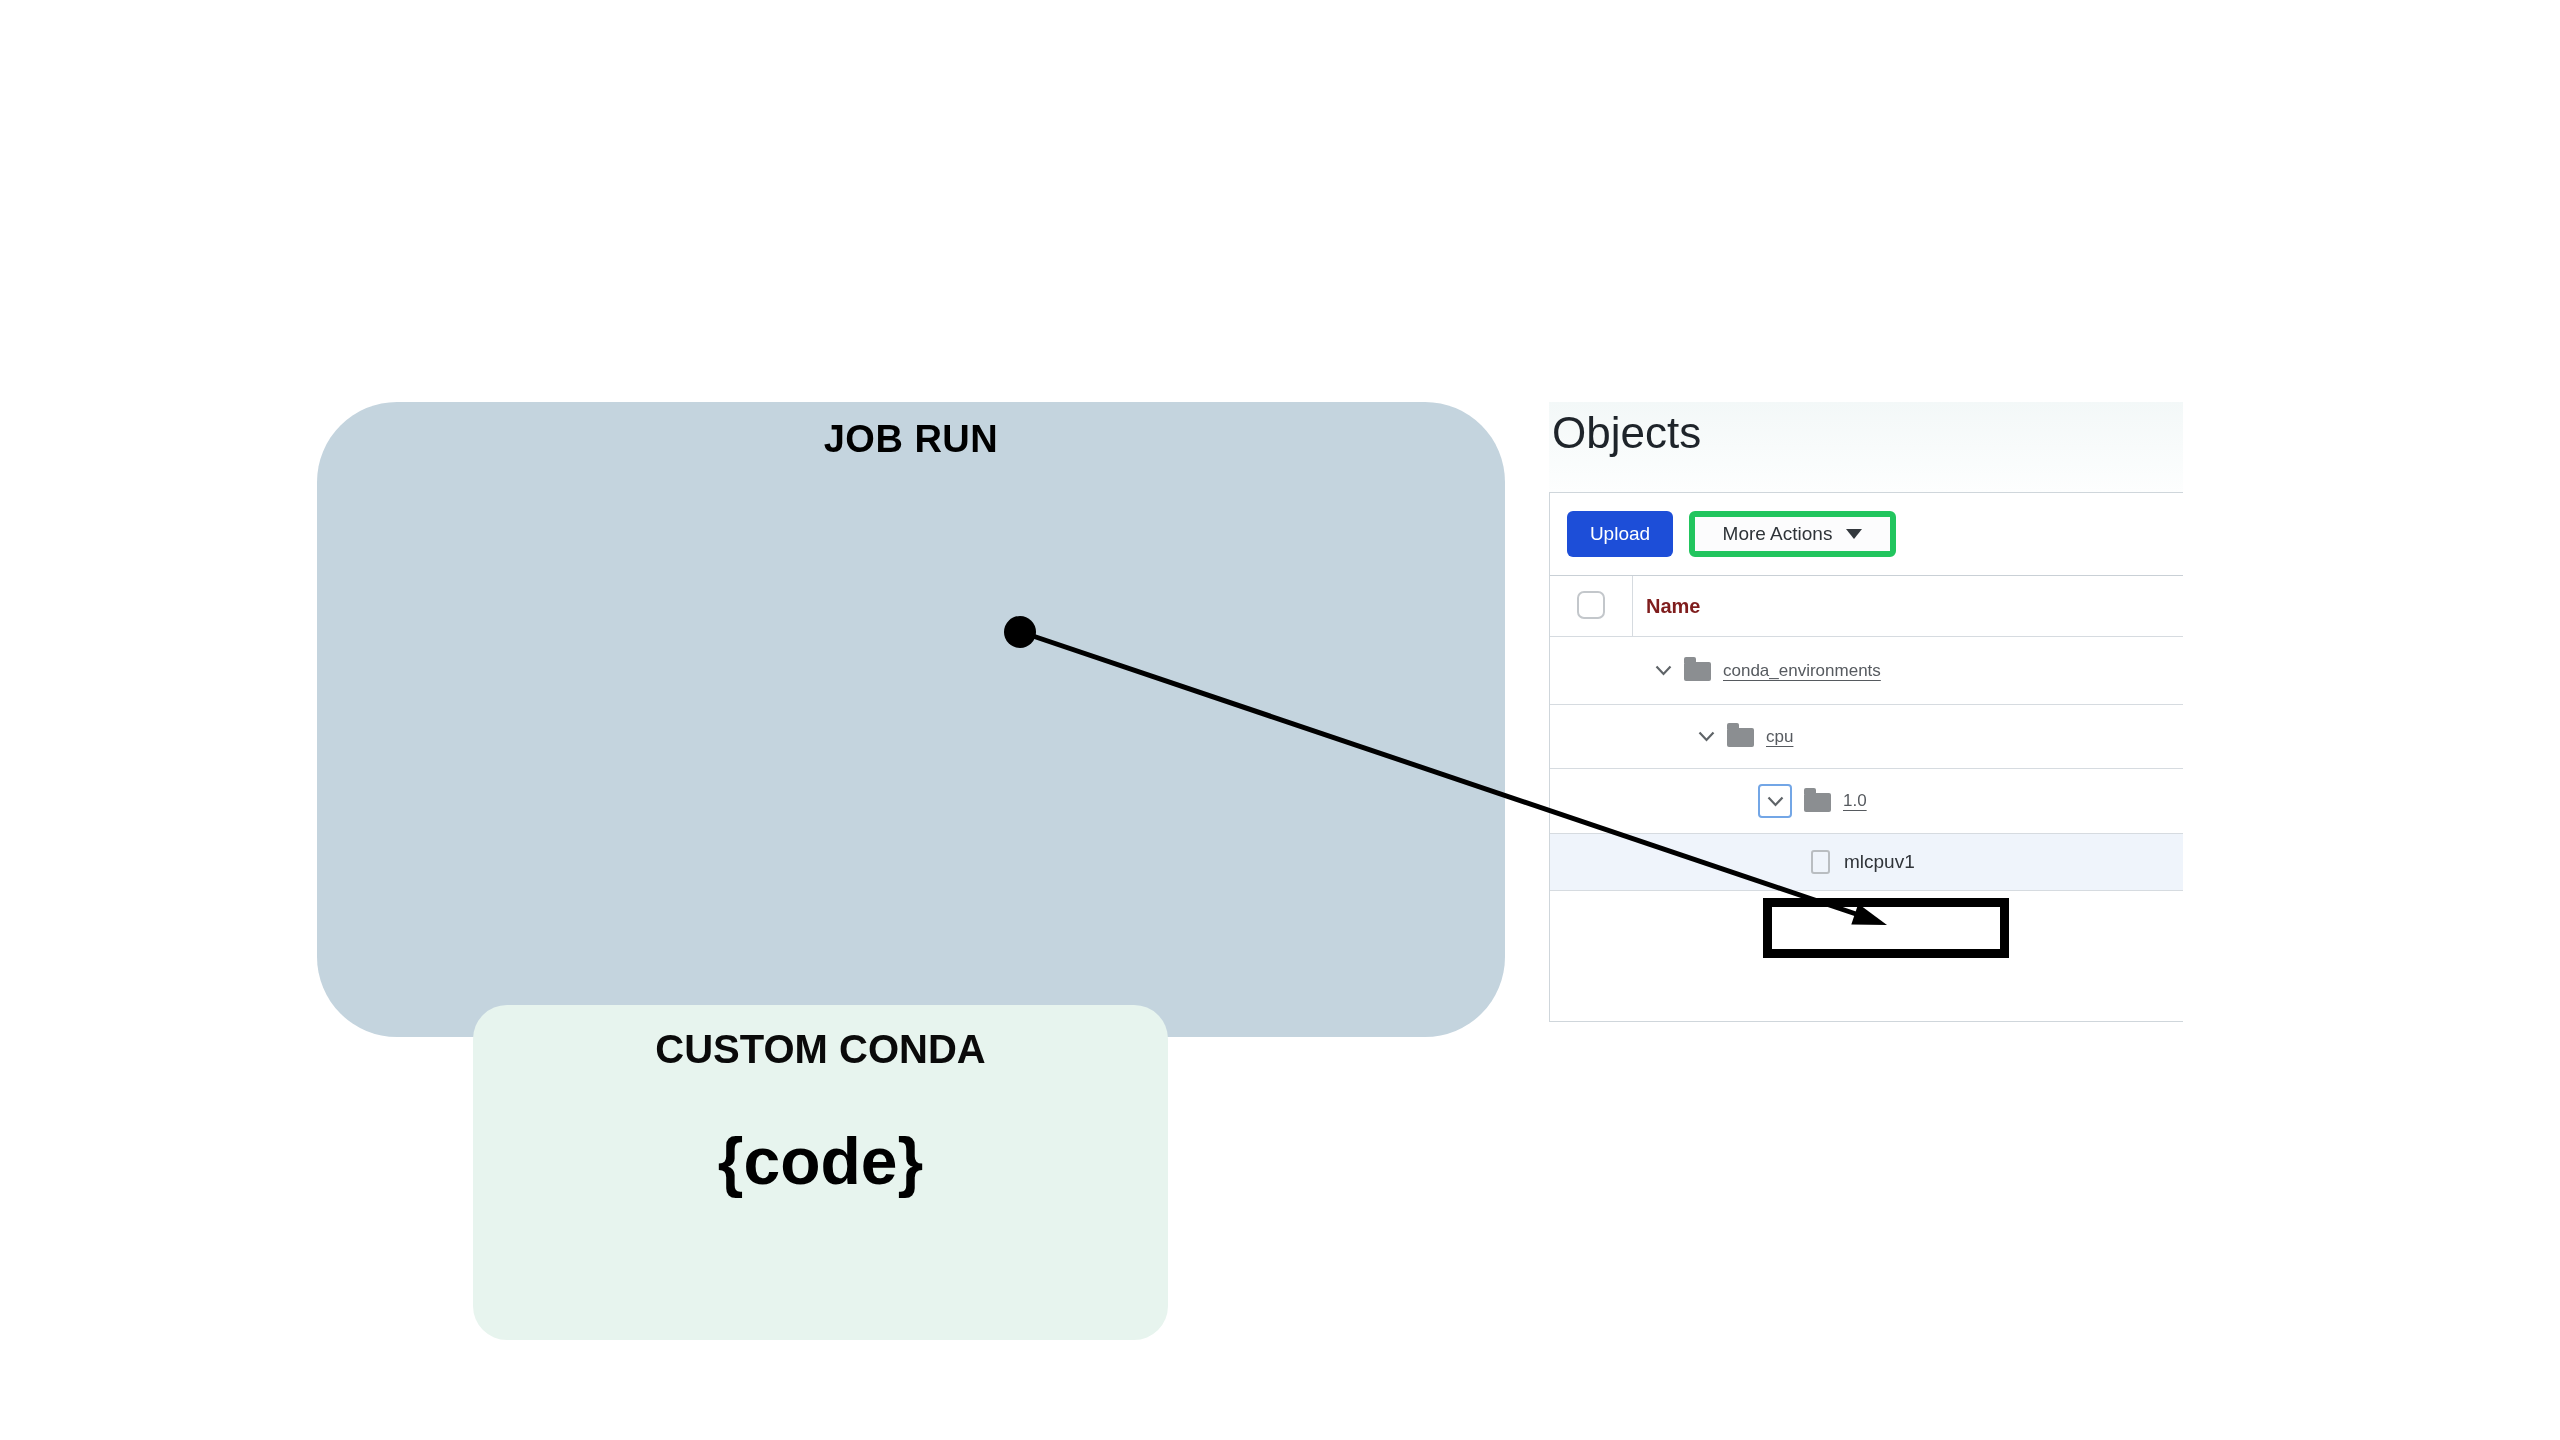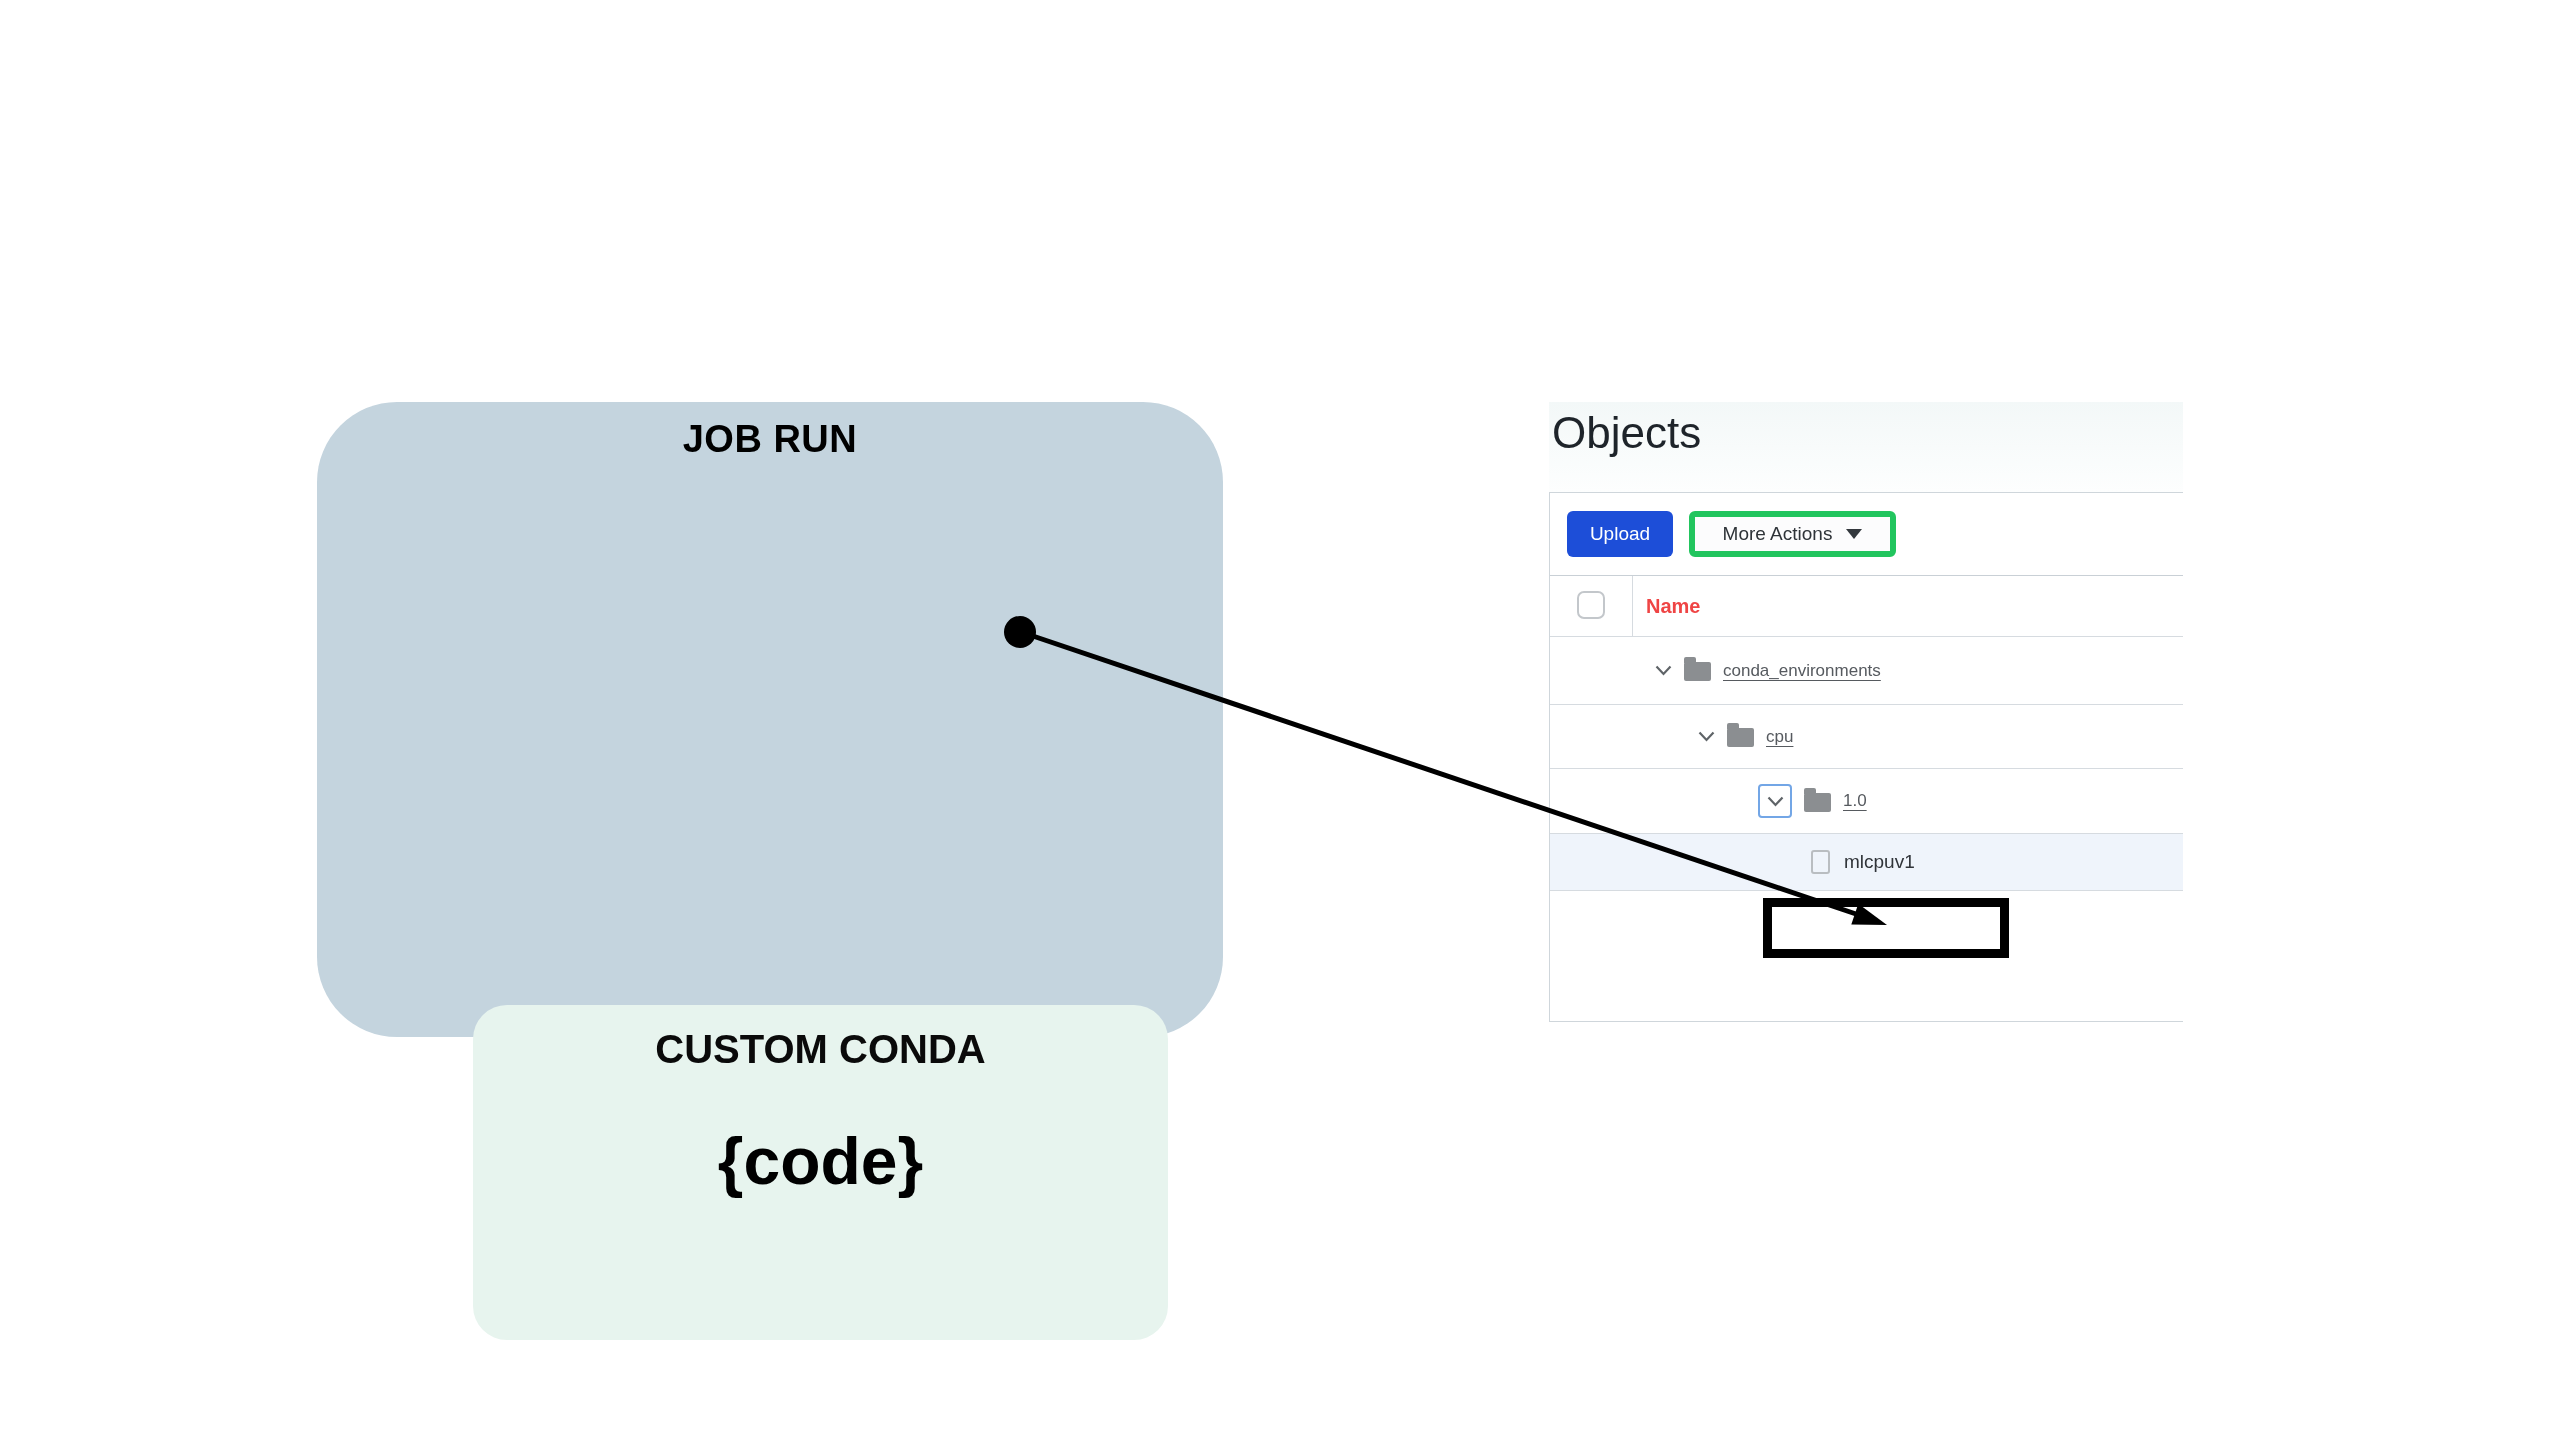--- a/index.html
+++ b/index.html
@@ -3,21 +3,21 @@
 <meta charset="utf-8">
 <style>
   html,body{margin:0;padding:0;background:#ffffff;}
   #canvas{
     position:relative;width:2560px;height:1440px;overflow:hidden;background:#ffffff;
     font-family:"Liberation Sans",sans-serif;
   }
 
   
   .outer-box{
-    position:absolute;left:317px;top:402px;width:906px;height:635px;
+    position:absolute;left:317px;top:402px;width:1188px;height:635px;
     background:#c4d4de;border-radius:80px;
   }
   .outer-box-title{
     position:absolute;left:0;top:16px;width:100%;text-align:center;
     font-size:38px;font-weight:bold;color:#000000;letter-spacing:.5px;
   }
   .inner-box{
     position:absolute;left:473px;top:603px;width:695px;height:335px;
     background:#e7f4ee;border-radius:34px;
   }
@@ -67,21 +67,21 @@
   }
   .header-checkbox{
     position:absolute;left:27px;top:15px;width:28px;height:28px;
     border:2px solid #c3c7cb;border-radius:7px;background:#ffffff;box-sizing:border-box;
   }
   .header-col-divider{
     position:absolute;left:82px;top:0;width:1px;height:100%;background:#d6dbe0;
   }
   .header-name{
     position:absolute;left:96px;top:0;height:100%;display:flex;align-items:center;
-    font-size:20px;font-weight:bold;color:#ef4444;
+    font-size:20px;font-weight:bold;color:#7f1d1d;
   }
   .table-body{position:absolute;left:0;top:144px;width:100%;}
   .tree-row{
     position:relative;width:100%;display:flex;align-items:center;
     border-bottom:1px solid #d6dbe0;box-sizing:border-box;background:#ffffff;
   }
   .row-1{height:68px;padding-left:105px;}
   .row-2{height:64px;padding-left:148px;}
   .row-3{height:64px;padding-left:187px;}
   .row-4{height:65px;padding-left:208px;}

